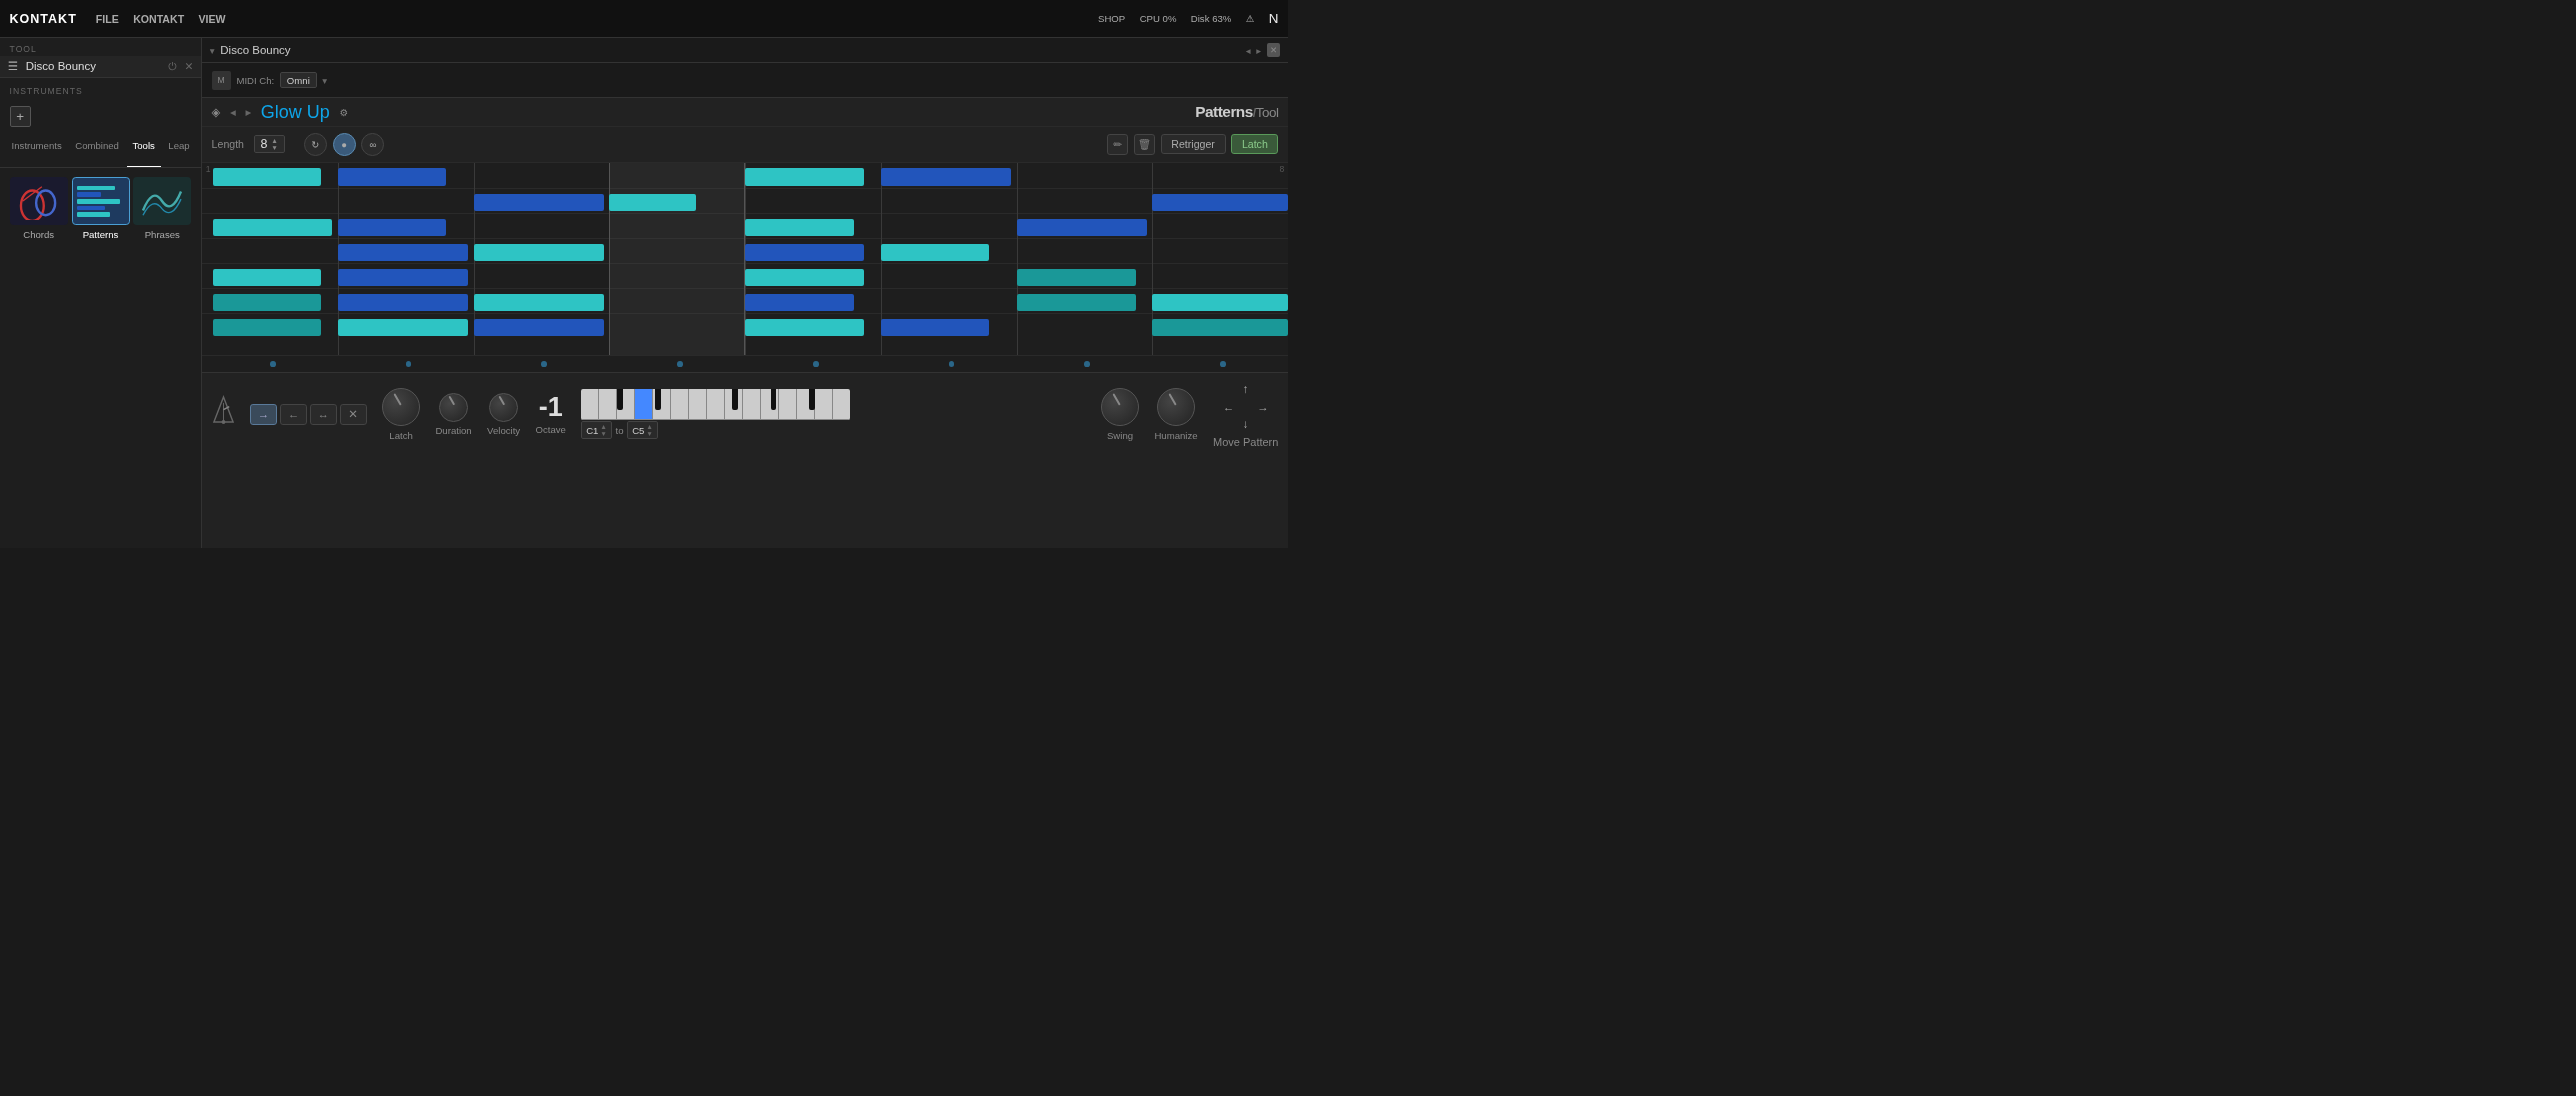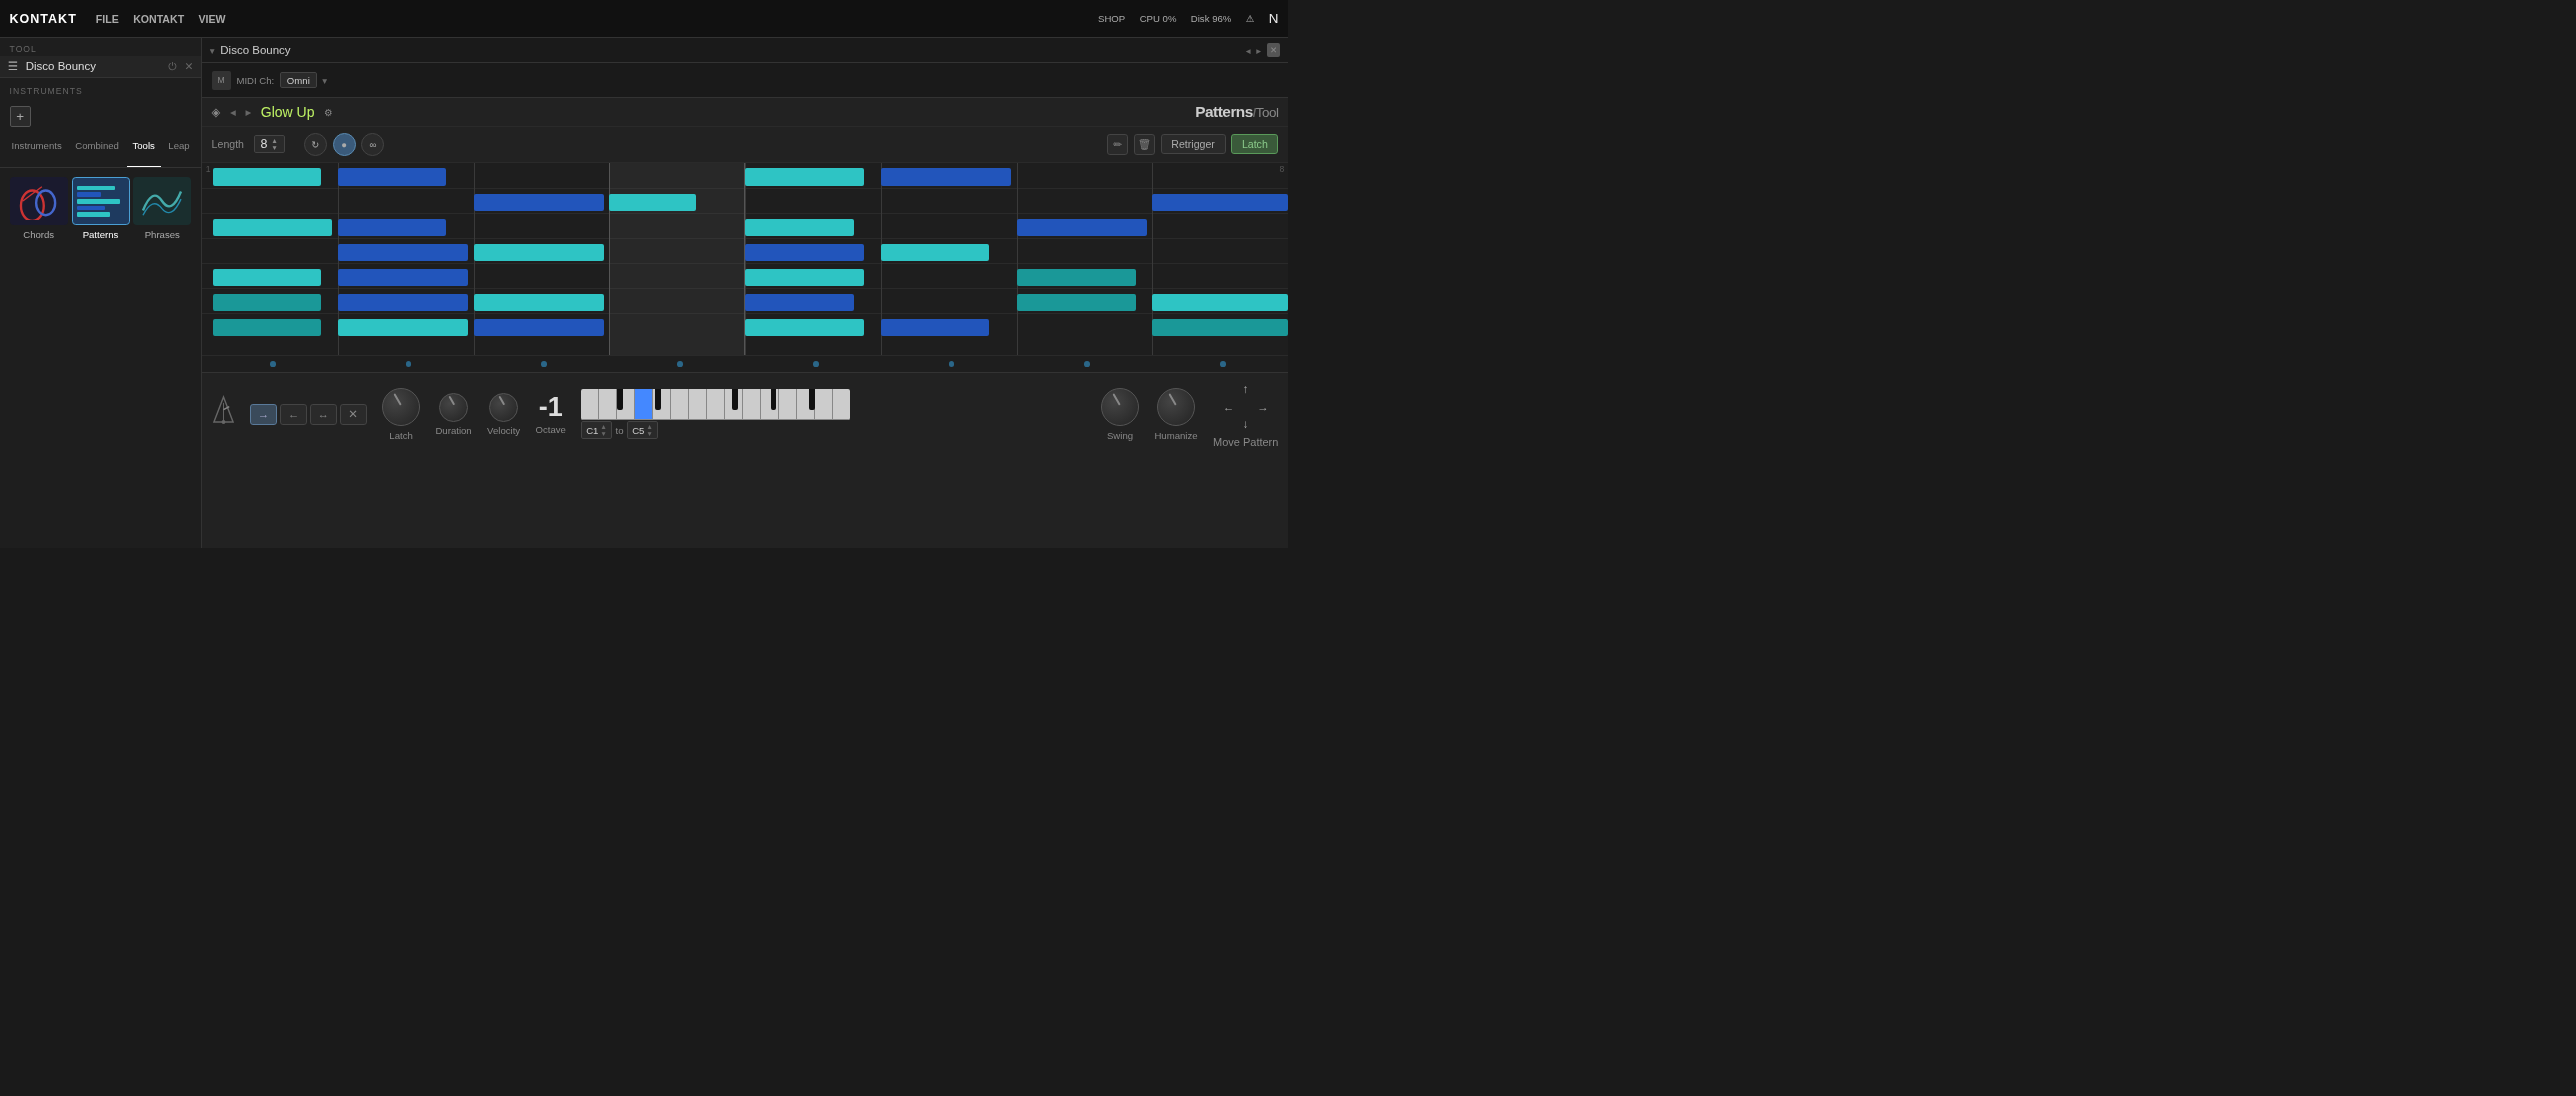--- a/index.html
+++ b/index.html
@@ -197,21 +197,21 @@
       background: #222;
       height: 29px;
       display: flex;
       align-items: center;
       padding: 0 9.6px;
       gap: 9.6px;
       border-bottom: 1px solid #2a2a2a;
     }
     .cube-icon { color: #888; font-size: 11.5px; }
     .nav-arrow { color: #666; font-size: 11.5px; cursor: pointer; }
-    .inst-name { font-size: 14px; color: #bef264; }
+    .inst-name { font-size: 18px; color: #0ea5e9; }
     .preset-icon { color: #888; font-size: 9.6px; }
 
     
     .top-controls {
       display: flex;
       align-items: center;
       padding: 5.8px 9.6px;
       gap: 9.6px;
       border-bottom: 1px solid #2a2a2a;
     }
@@ -456,21 +456,21 @@
 <div class="top-bar">
   <span class="logo">KONTAKT</span>
   <div class="top-nav">
     <span>FILE</span>
     <span>KONTAKT</span>
     <span>VIEW</span>
   </div>
   <div class="top-right">
     <span>SHOP</span>
     <span>CPU 0%</span>
-    <span>Disk 96%</span>
+    <span>Disk 63%</span>
     <span>⚠</span>
     <span style="font-size:13.4px;color:#eee;">N</span>
   </div>
 </div>
 
 <div class="main-layout">
 
   <div class="sidebar">
     <div class="sidebar-tool-label">TOOL</div>
     <div class="sidebar-instrument-bar">

